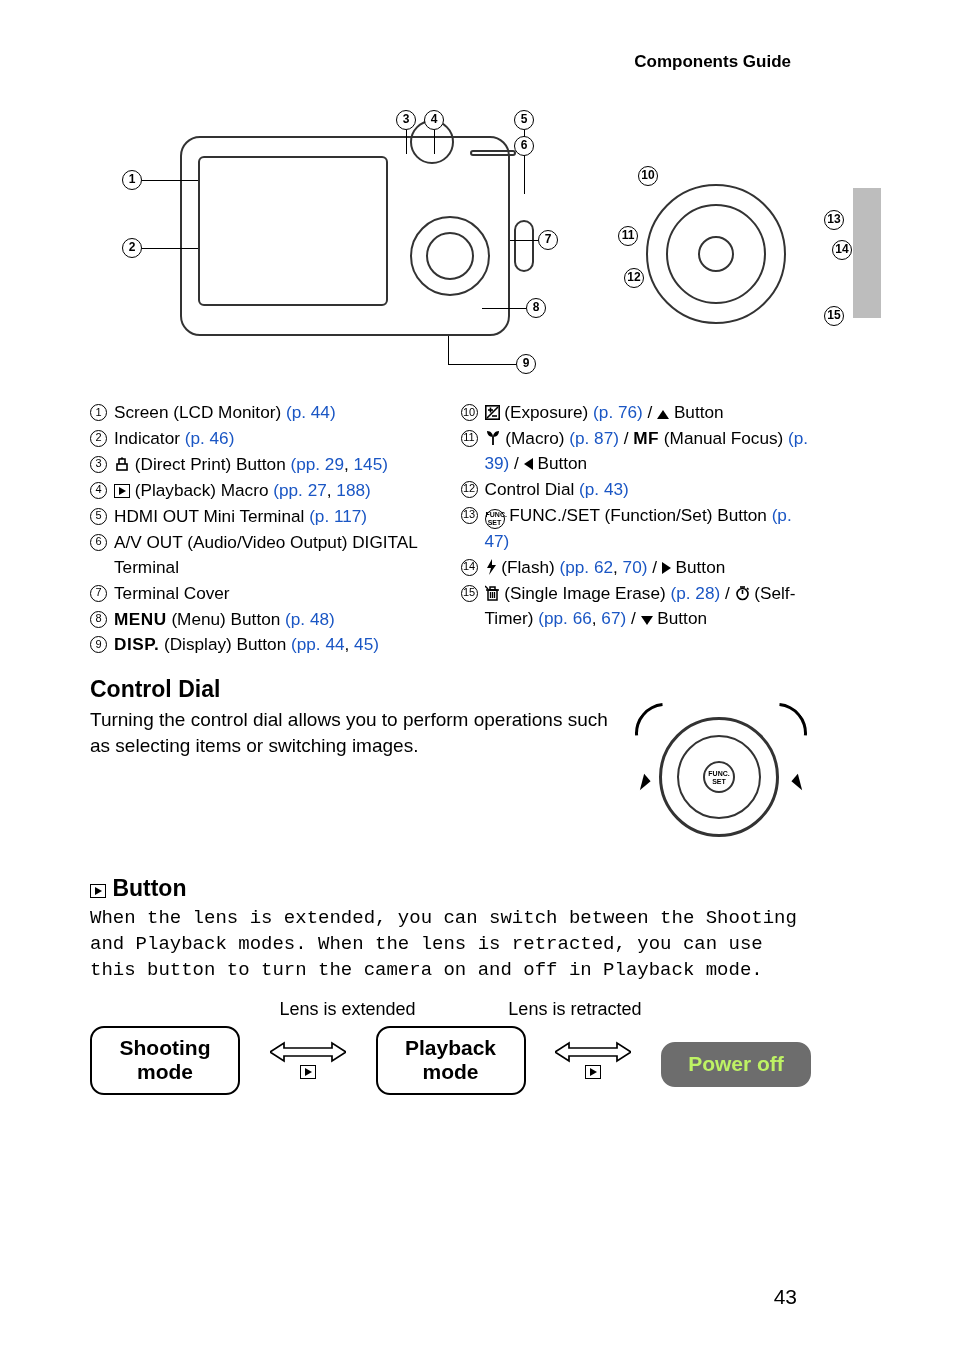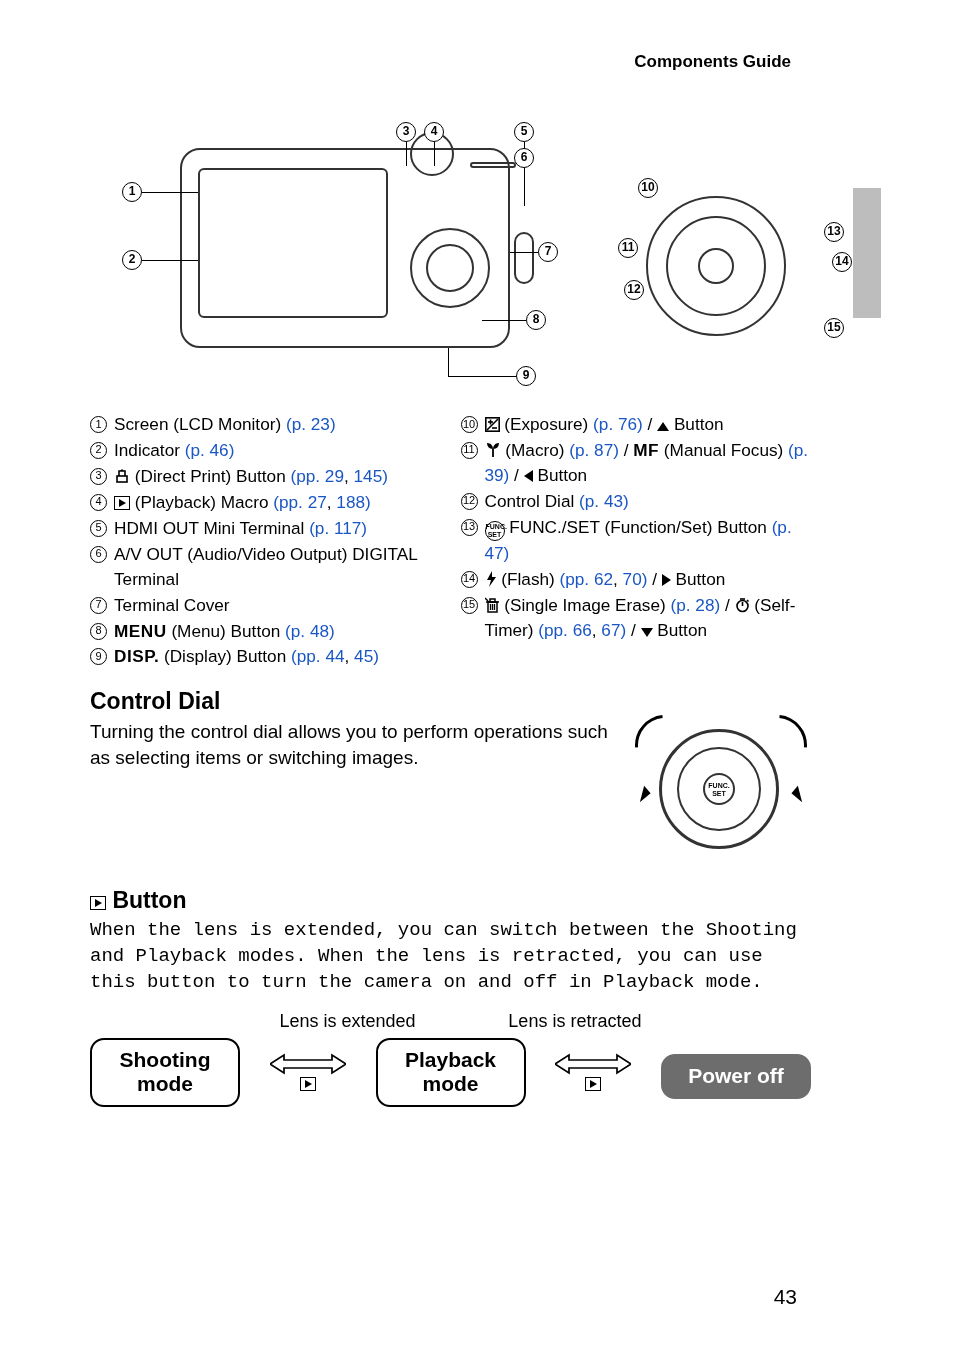--- a/index.html
+++ b/index.html
@@ -1,17 +1,17 @@
 <!DOCTYPE html>
 <html><head>
 <meta charset="utf-8">
 <style>
   * { box-sizing: border-box; margin: 0; padding: 0; }
   html, body { font-family: Arial, Helvetica, sans-serif; font-size: 16px; color: #000; background: #fff; }
-  .page { width: 881px; height: 1345px; position: relative; padding: 52px 70px 40px 90px; border-radius: 27px; }
+  .page { width: 881px; height: 1345px; position: relative; padding: 40px 70px 40px 90px; border-radius: 27px; }
   .edge-tab { position: absolute; right: 0; top: 188px; width: 28px; height: 130px; background: #bdbdbd; }
   .header-right { position: absolute; top: 52px; right: 90px; font-weight: bold; font-size: 17px; }
   .diagram-area { margin-top: 70px; height: 290px; position: relative; }
   .camera-body { position: absolute; left: 90px; top: 6px; width: 350px; height: 240px; }
   .cam-rect { position:absolute; left:0; top:20px; width:330px; height:200px; border:2px solid #333; border-radius:20px; background:#fff; }
   .cam-screen { position:absolute; left:18px; top:40px; width:190px; height:150px; border:2px solid #333; border-radius:6px; }
   .cam-mode { position:absolute; left:230px; top:4px; width:44px; height:44px; border:2px solid #333; border-radius:50%; }
   .cam-dial { position:absolute; left:230px; top:100px; width:80px; height:80px; border:2px solid #333; border-radius:50%; }
   .cam-dial-in { position:absolute; left:246px; top:116px; width:48px; height:48px; border:2px solid #333; border-radius:50%; }
   .cam-pill { position:absolute; right:-4px; top:104px; width:20px; height:52px; border:2px solid #333; border-radius:10px; background:#fff; }
@@ -50,21 +50,21 @@
   .dial-img .d3 { position:absolute; left:72px; top:54px; width:32px; height:32px; border:2px solid #333; border-radius:50%; font-size:7px; text-align:center; line-height:8px; padding-top:7px; font-weight:bold; }
   .dial-img .arrL, .dial-img .arrR { position:absolute; width:0; height:0; }
   .dial-img .arrL { left:4px; top:70px; border-top:10px solid transparent; border-bottom:0; border-right:14px solid #000; transform:rotate(-40deg); }
   .dial-img .arrR { right:4px; top:70px; border-top:10px solid transparent; border-bottom:0; border-left:14px solid #000; transform:rotate(40deg); }
   .dial-img .curve { position:absolute; border:3px solid #000; border-radius:50%; border-color:#000 transparent transparent transparent; }
 
   .mode-diag { margin-top:16px; position:relative; height:130px; }
   .mode-labels-row { display:flex; justify-content:space-around; font-size:18px; }
   .mode-row { display:flex; align-items:center; justify-content:space-between; gap:8px; margin-top:6px; }
   .mode-box { border:2.5px solid #000; border-radius:14px; padding:8px 14px; font-size:21px; font-weight:bold; text-align:center; min-width:150px; line-height:1.15; }
-  .mode-box.dark { background:#6d6d6d; color:#ffffff; border-color:#6d6d6d;margin-top:8px; }
+  .mode-box.dark { background:#6d6d6d; color:#bef264; border-color:#6d6d6d;margin-top:8px; }
   .dual-arrow { display:flex; flex-direction:column; align-items:center; gap:-4px; }
   .dual-arrow svg { display:block; }
   .dual-arrow .pb { margin-top:2px; }
 
   .pagenum { position:absolute; bottom:36px; right:84px; font-size:21px; }
 </style>
 </head>
 <body>
 
 <div class="page">
@@ -113,21 +113,21 @@
     <div class="num-circle" style="left:534px; top:158px;">12</div>
     <div class="num-circle" style="left:734px; top:100px;">13</div>
     <div class="num-circle" style="left:742px; top:130px;">14</div>
     <div class="num-circle" style="left:734px; top:196px;">15</div>
   </div>
 
   <div class="list-columns">
     <div class="col" id="col-left">
         <div class="item">
           <span class="num">1</span>
-          <span class="body"><span>Screen (LCD Monitor) </span><span class="link">(p. 23)</span></span>
+          <span class="body"><span>Screen (LCD Monitor) </span><span class="link">(p. 44)</span></span>
         </div>
         <div class="item">
           <span class="num">2</span>
           <span class="body"><span>Indicator </span><span class="link">(p. 46)</span></span>
         </div>
         <div class="item">
           <span class="num">3</span>
           <span class="body"><svg class="icon-inline" width="16" height="16">
               <rect x="3" y="8" width="10" height="6" fill="none" stroke="#000" stroke-width="1.6"></rect>
               <path d="M5 8 V3 H11 V8" fill="none" stroke="#000" stroke-width="1.6"></path>

